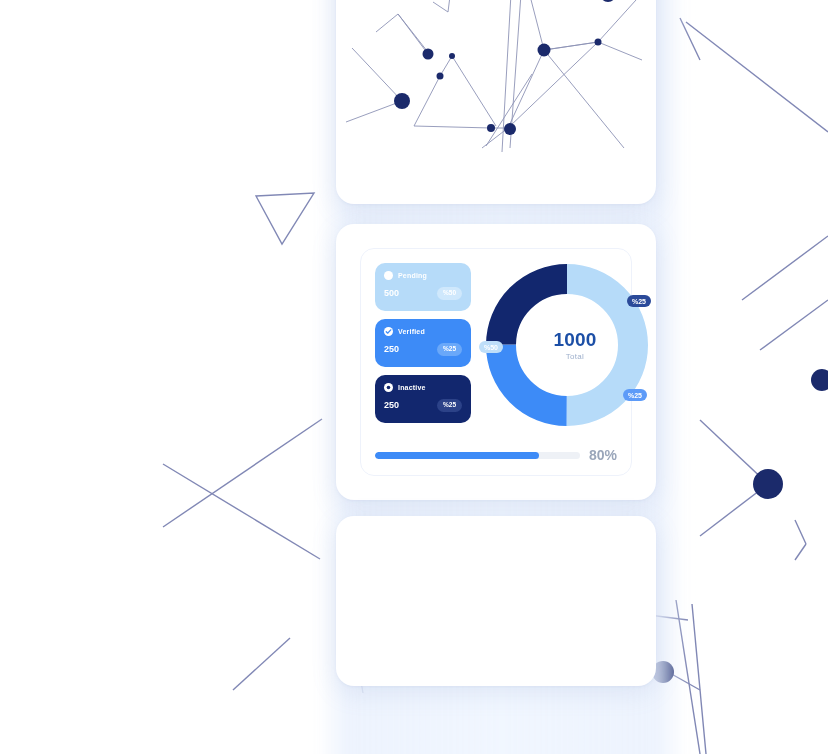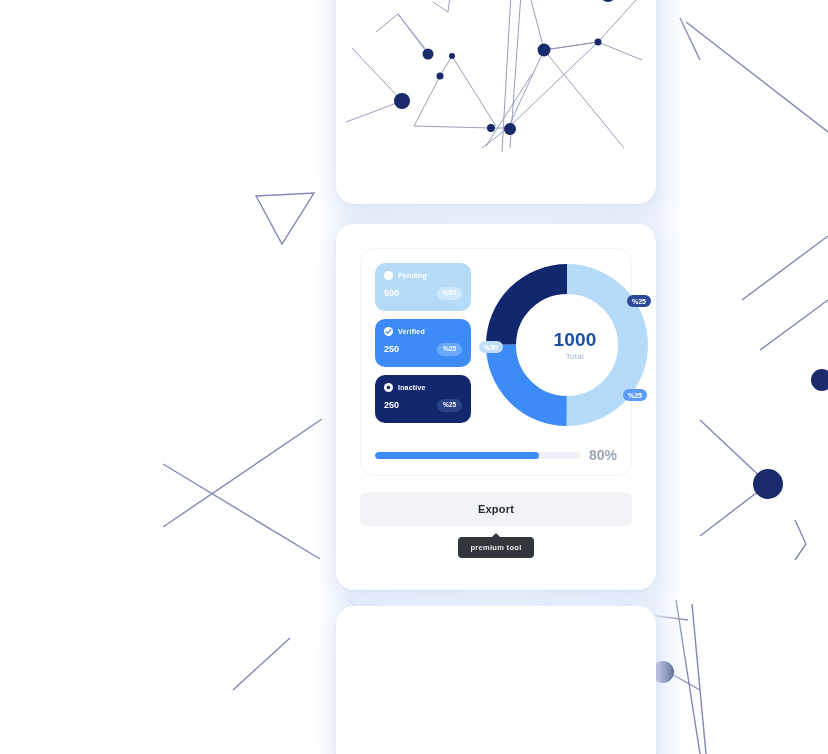--- a/index.html
+++ b/index.html
@@ -298,25 +298,19 @@
 
         <div class="progress-row">
           <div class="progress-track">
             <div class="progress-fill" id="progress-fill" style="width: 80%;"></div>
           </div>
           <span class="progress-label">80%</span>
         </div>
 
       </div>
 
-      <div class="export-area">
-        <button class="export-btn">Export</button>
-        <div class="tooltip-wrap">
-          <div class="tooltip">premium tool</div>
-        </div>
-      </div>
 
     </div>
 
     <div class="card card-bottom"></div>
 
   </div>
 </div>
 
 </body></html>

